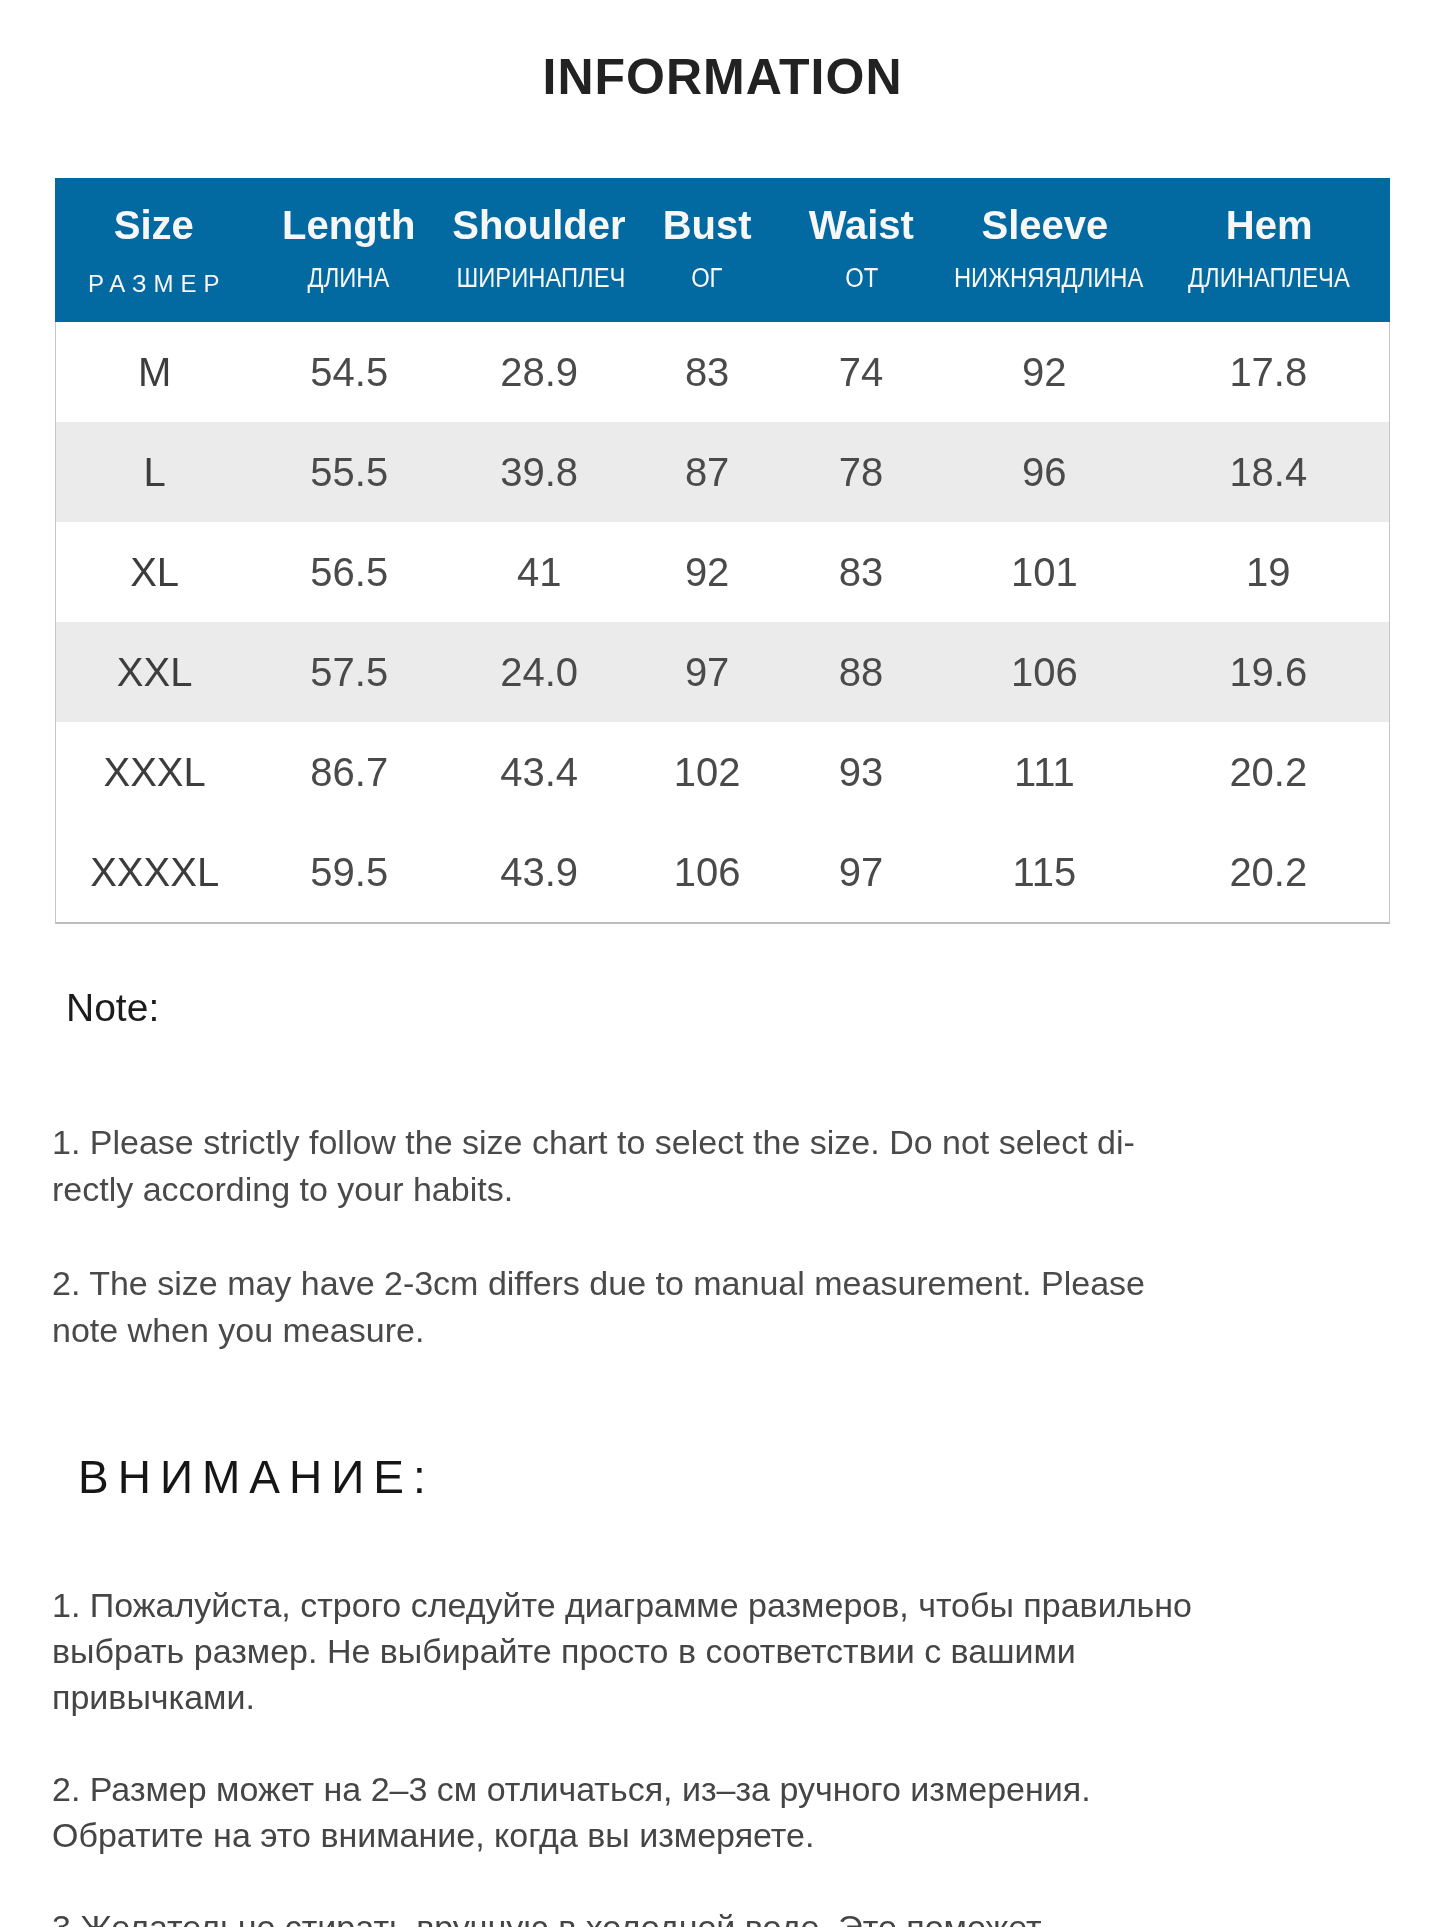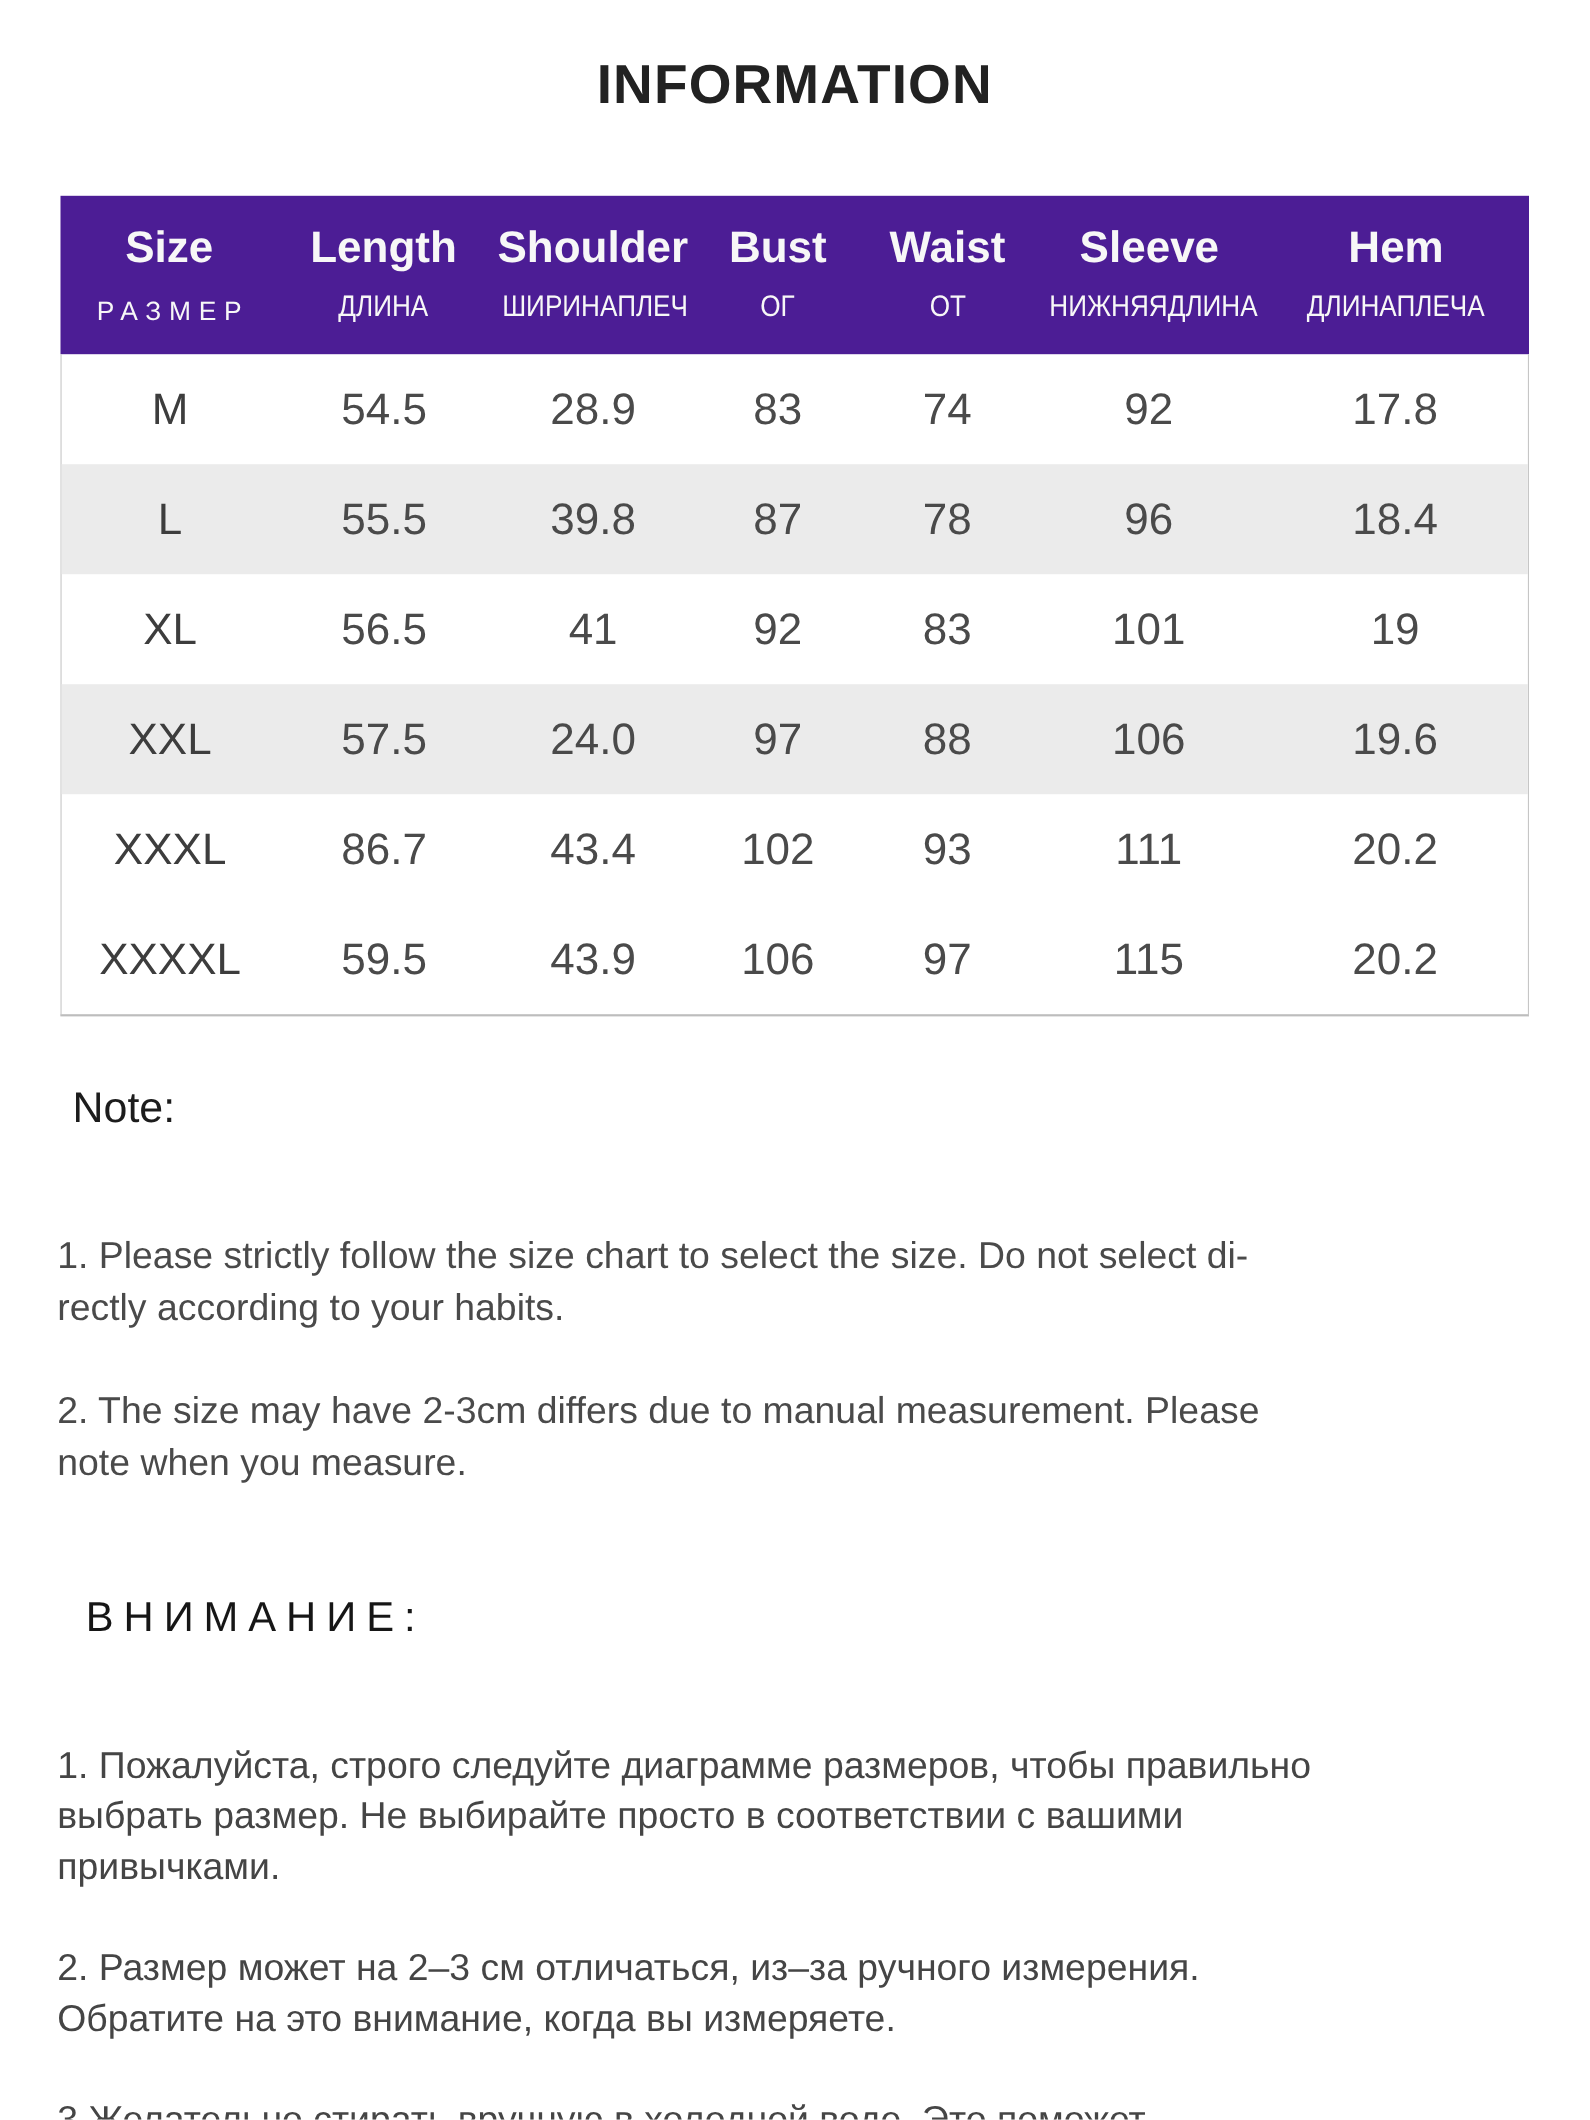--- a/index.html
+++ b/index.html
@@ -28,21 +28,21 @@
     position: absolute;
     left: 55px; top: 178px;
     width: 1335px;
   }
   .grid-row {
     display: grid;
     grid-template-columns: 14.8% 14.4% 14.1% 11.1% 12% 15.5% 18.1%;
     align-items: center;
   }
   .table-header {
-    background: #4c1d95;
+    background: #0369a1;
     color: #f7f7f7;
     padding: 20px 0 18px 0;
   }
   .hdr-en .cell {
     font-size: 40px;
     font-weight: 700;
     text-align: center;
     line-height: 54px;
     white-space: nowrap;
   }
@@ -88,21 +88,21 @@
     left: 52px; top: 1072px;
     width: 1355px;
     font-size: 34px;
     line-height: 47px;
     color: #4a4a4a;
     white-space: pre-line;
   }
   .attention-heading {
     position: absolute;
     left: 78px; top: 1450px;
-    font-size: 38px;
+    font-size: 46px;
     letter-spacing: 9px;
     color: #161616;
   }
   .notes-ru {
     position: absolute;
     left: 52px; top: 1536px;
     width: 1365px;
     font-size: 34px;
     line-height: 46px;
     color: #454545;

